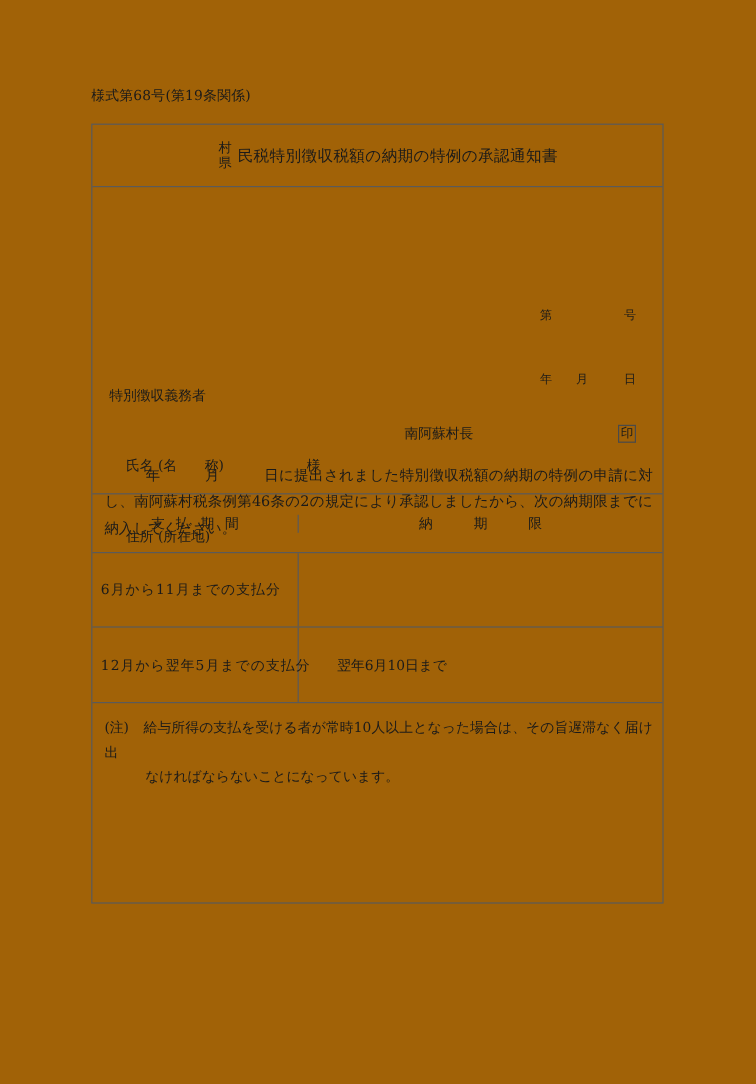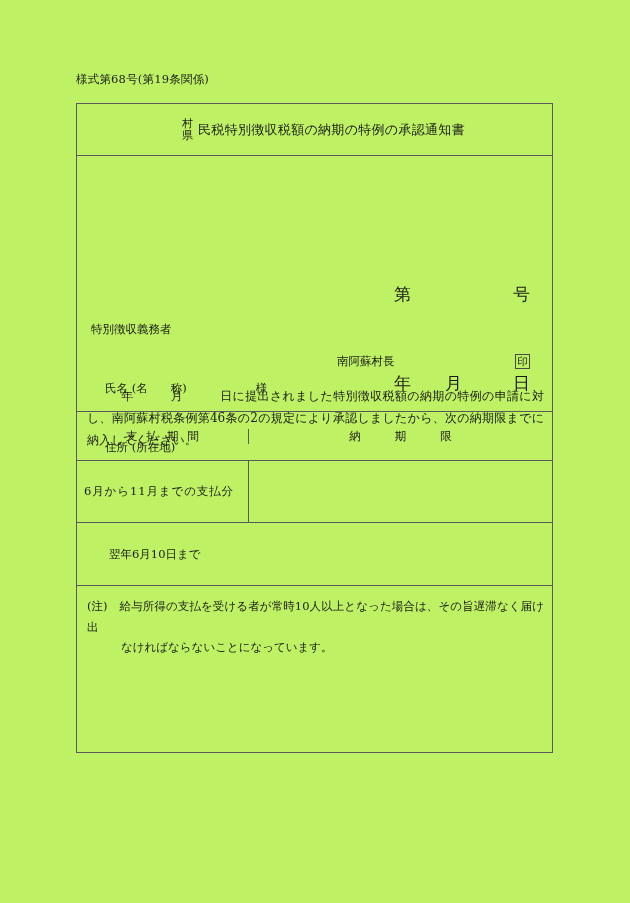--- a/index.html
+++ b/index.html
@@ -12,21 +12,21 @@
     width: 630px;
     height: 903px;
     position: relative;
     font-family: "DejaVu Serif", "Liberation Serif", serif;
     color: #1a1a1a;
     overflow: hidden;
   }
   .page {
     position: absolute;
     inset: 0;
-    background: #bef264;
+    background: #a16207;
   }
 
   
   .form-no {
     position: absolute;
     left: 76px;
     top: 72px;
     font-size: 11.5px;
     letter-spacing: 0.2px;
     white-space: nowrap;
@@ -84,21 +84,21 @@
     right: 0;
     height: 256px;
     border-bottom: 1.2px solid #5a5a5a;
     box-sizing: border-box;
   }
 
   .doc-no {
     position: absolute;
     right: 22px;
     top: 64px;
-    font-size: 17px;
+    font-size: 10px;
     line-height: 1.75;
     text-align: center;
     white-space: pre;
   }
   .doc-no div { display: block; }
 
   .addressee {
     position: absolute;
     left: 14px;
     top: 124px;
@@ -251,20 +251,23 @@
         </div>
       </div>
 
       <div class="trow body first">
         <div class="cell-left">
           <span class="val">6月から11月までの支払分</span>
         </div>
       </div>
 
       <div class="trow body">
+        <div class="cell-left">
+          <span class="val">12月から翌年5月までの支払分</span>
+        </div>
         <div class="cell-right">
           <span class="val">翌年6月10日まで</span>
         </div>
       </div>
 
     </div>
 
     <div class="note"><span class="nlabel">(注)</span><span class="ngap"></span><span>給与所得の支払を受ける者が常時10人以上となった場合は、その旨遅滞なく届け出</span><span class="nline2">なければならないことになっています。</span></div>
 
   </div>

